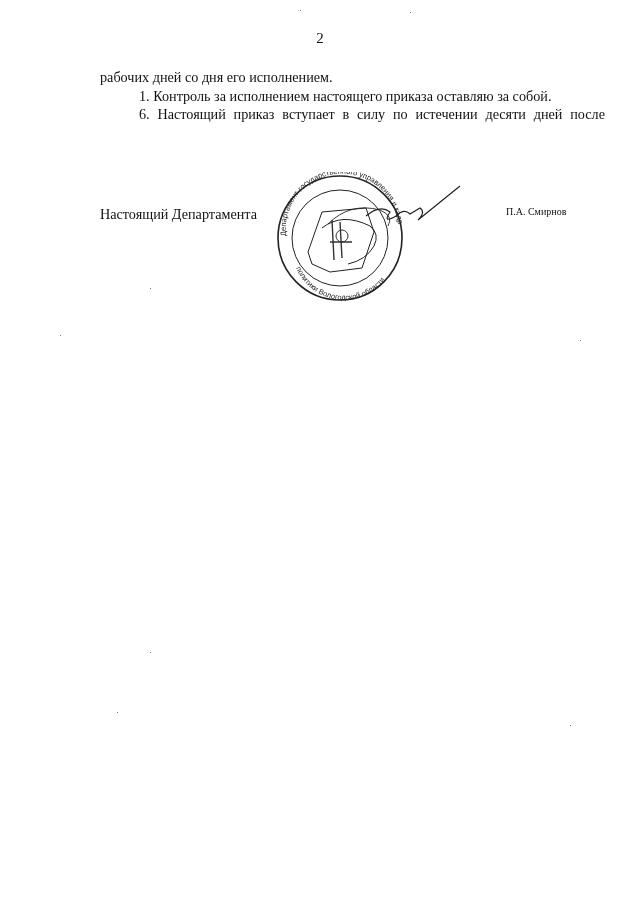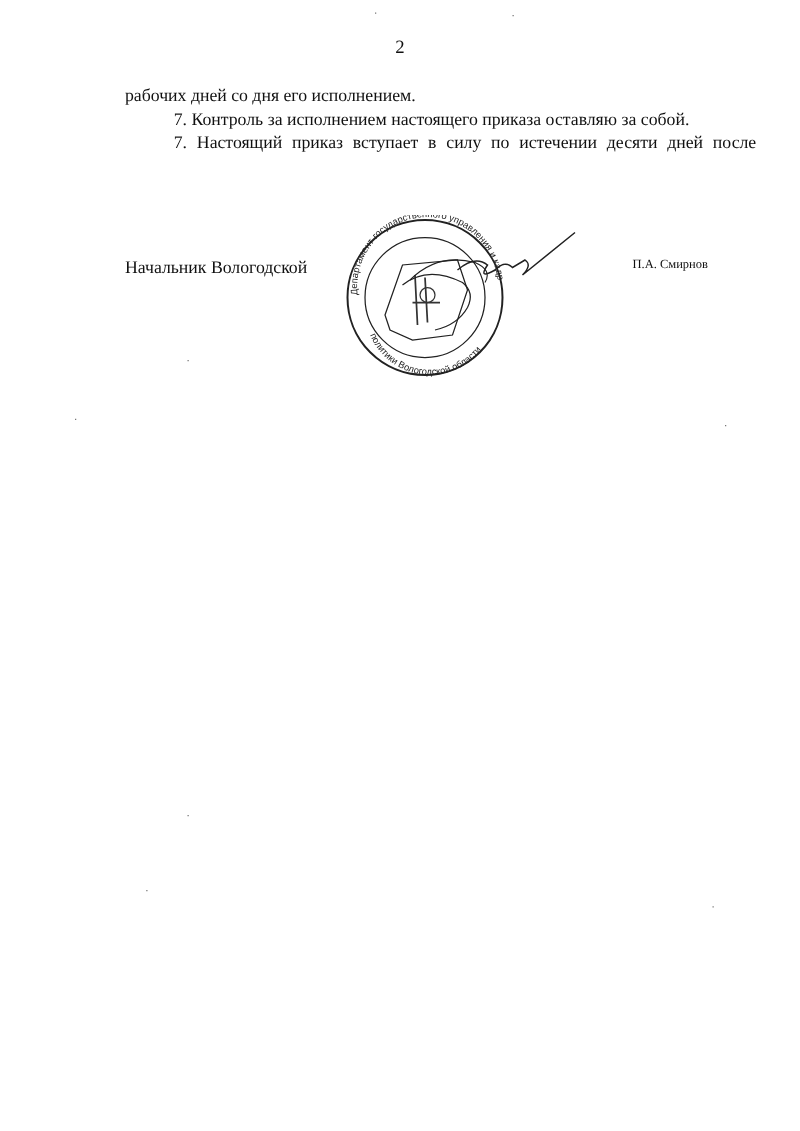--- a/index.html
+++ b/index.html
@@ -16,25 +16,25 @@
   .speck { position:absolute; width:1px; height:1px; background:#777; }
 </style>
 </head>
 <body>
 
 <div>
   <div class="page-num">2</div>
 
   <div class="body-text">
     <p>рабочих дней со дня его исполнением.</p>
-    <p class="indent">7. Контроль за исполнением настоящего приказа оставляю за собой.</p>
-    <p class="indent just-last">7. Настоящий приказ вступает в силу по истечении десяти дней после</p>
+    <p class="indent">1. Контроль за исполнением настоящего приказа оставляю за собой.</p>
+    <p class="indent just-last">6. Настоящий приказ вступает в силу по истечении десяти дней после</p>
   </div>
 
-  <div class="sig-title">Начальник Вологодской</div>
+  <div class="sig-title">Настоящий Департамента</div>
   <div class="sig-name">П.А. Смирнов</div>
 
   <div class="stamp">
     <svg width="200" height="130" viewBox="0 0 200 130" xmlns="http://www.w3.org/2000/svg">
       <defs>
         <path id="arcTop" d="M 16 64 A 52 52 0 0 1 128 52"></path>
         <path id="arcBot" d="M 26 96 A 52 52 0 0 0 124 90"></path>
       </defs>
       <circle cx="70" cy="66" r="62" fill="none" stroke="#222" stroke-width="1.6"></circle>
       <circle cx="70" cy="66" r="48" fill="none" stroke="#222" stroke-width="1"></circle>

